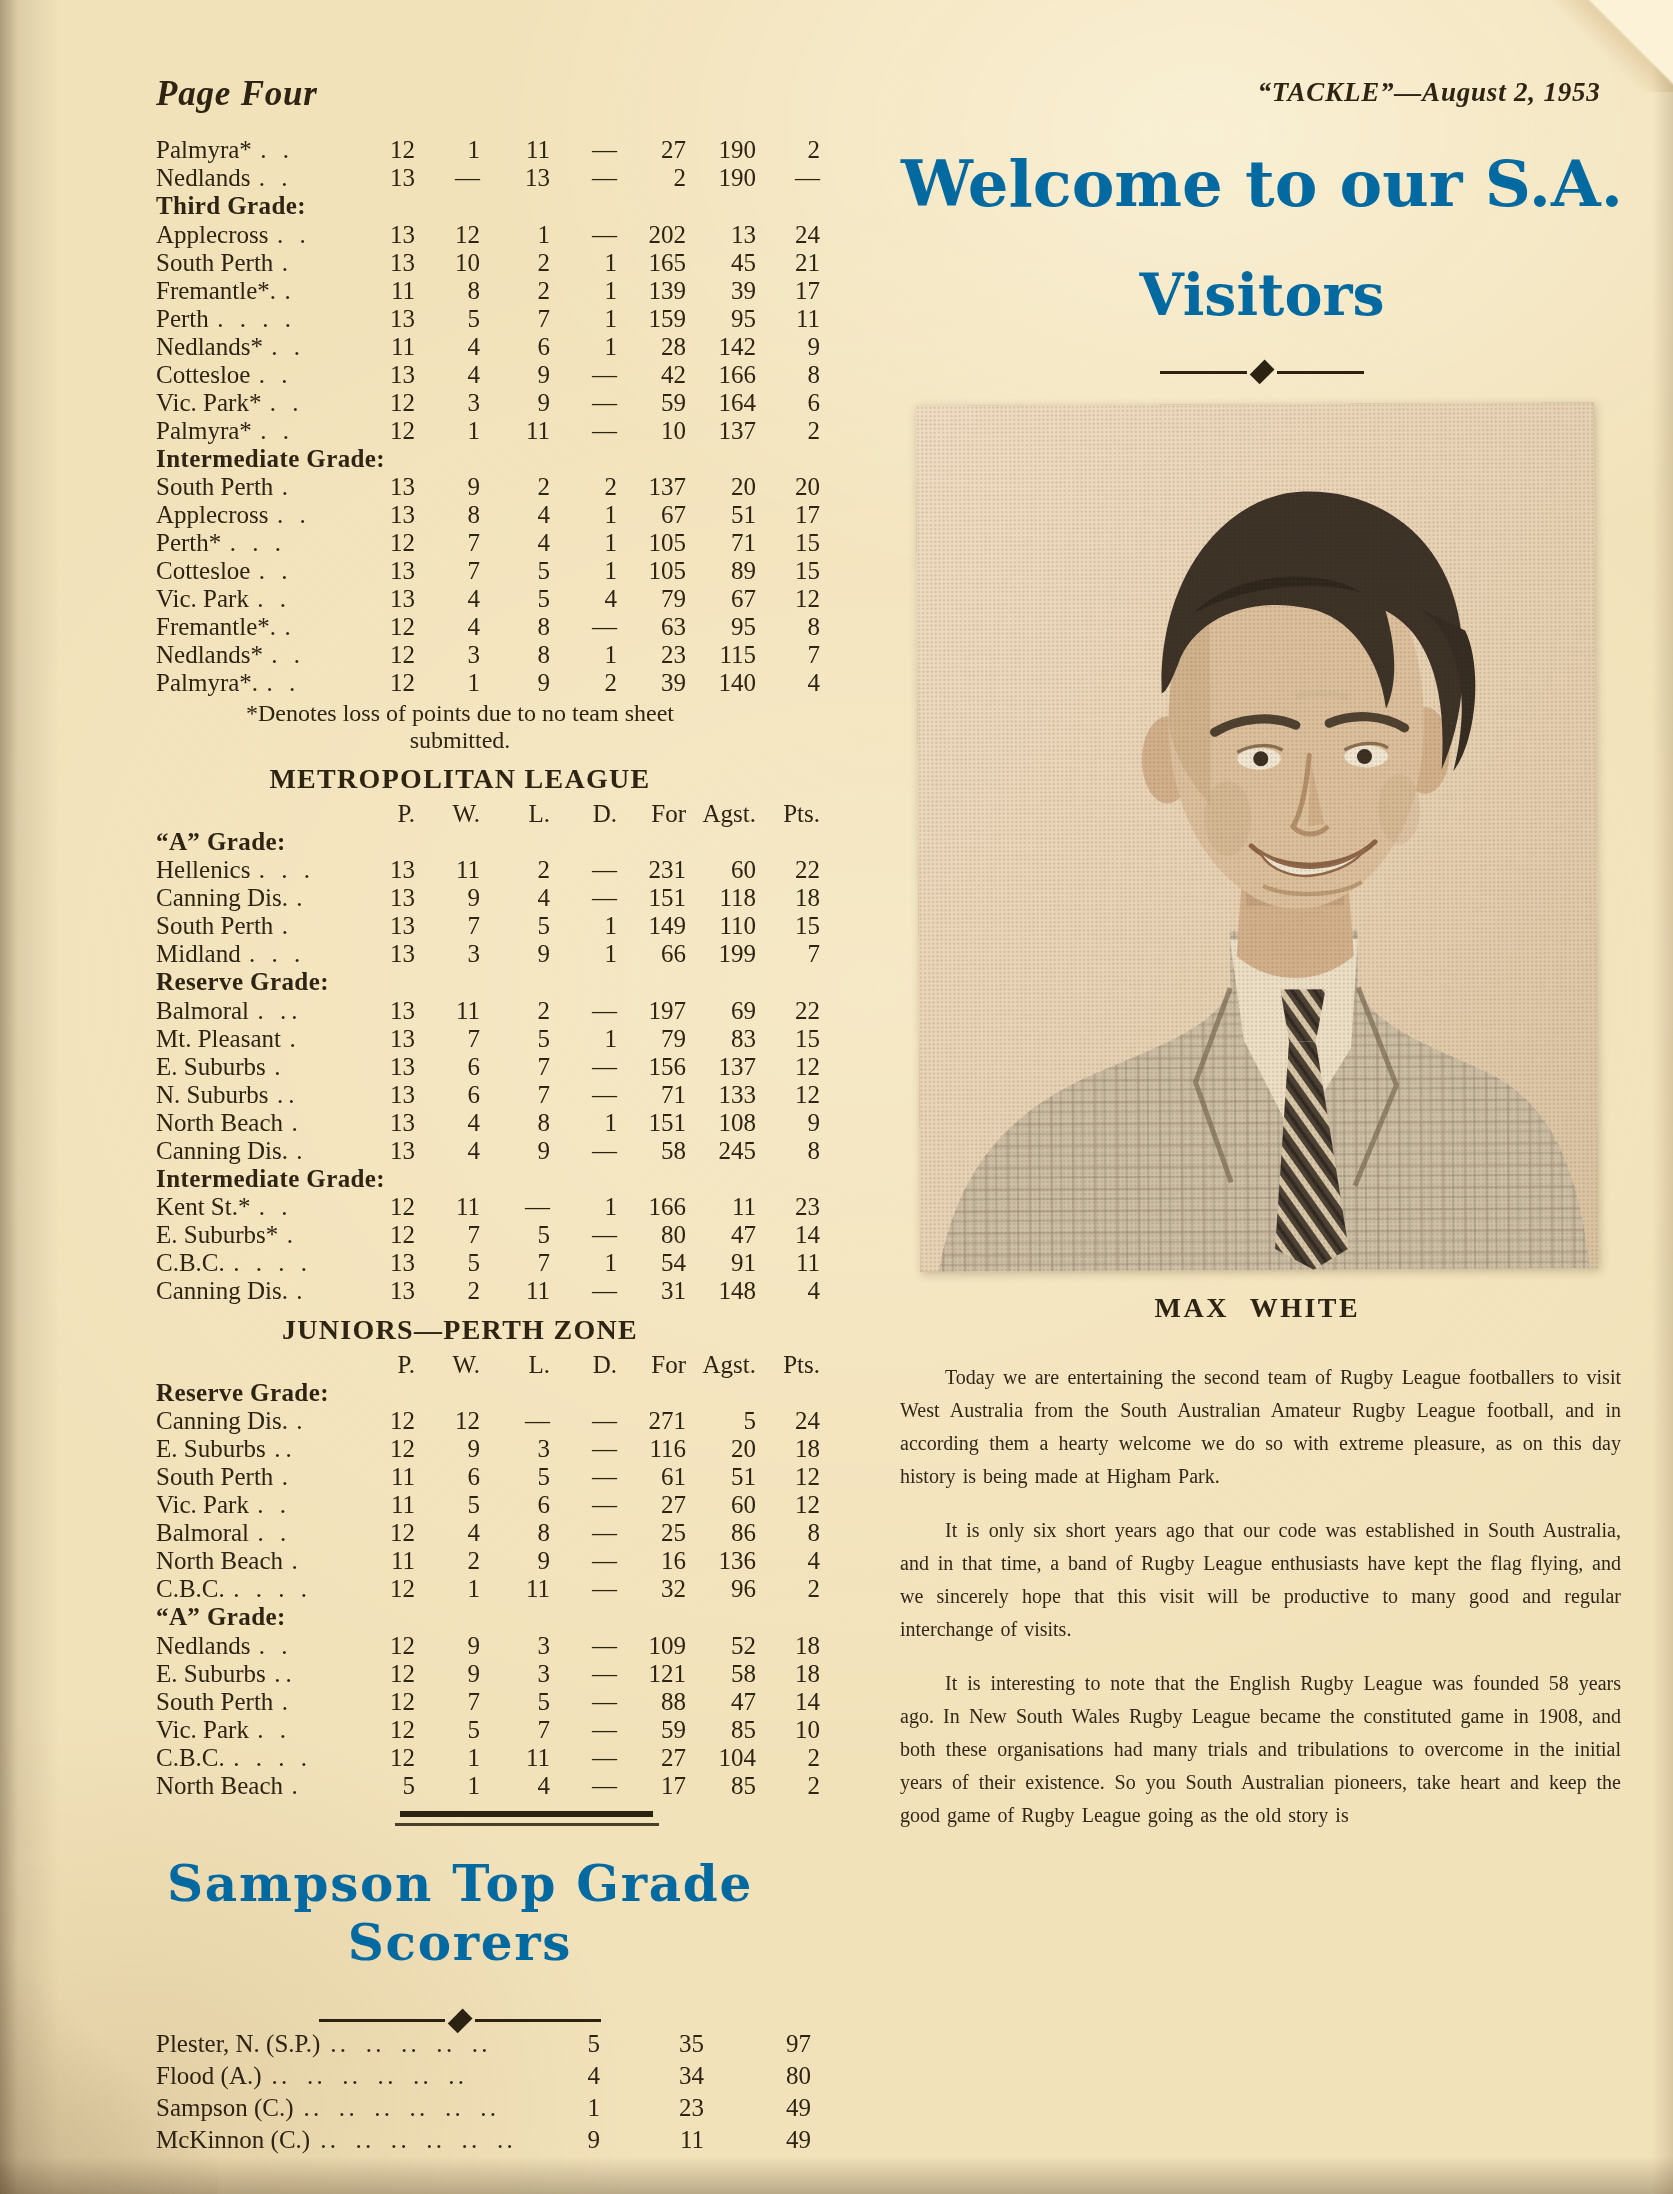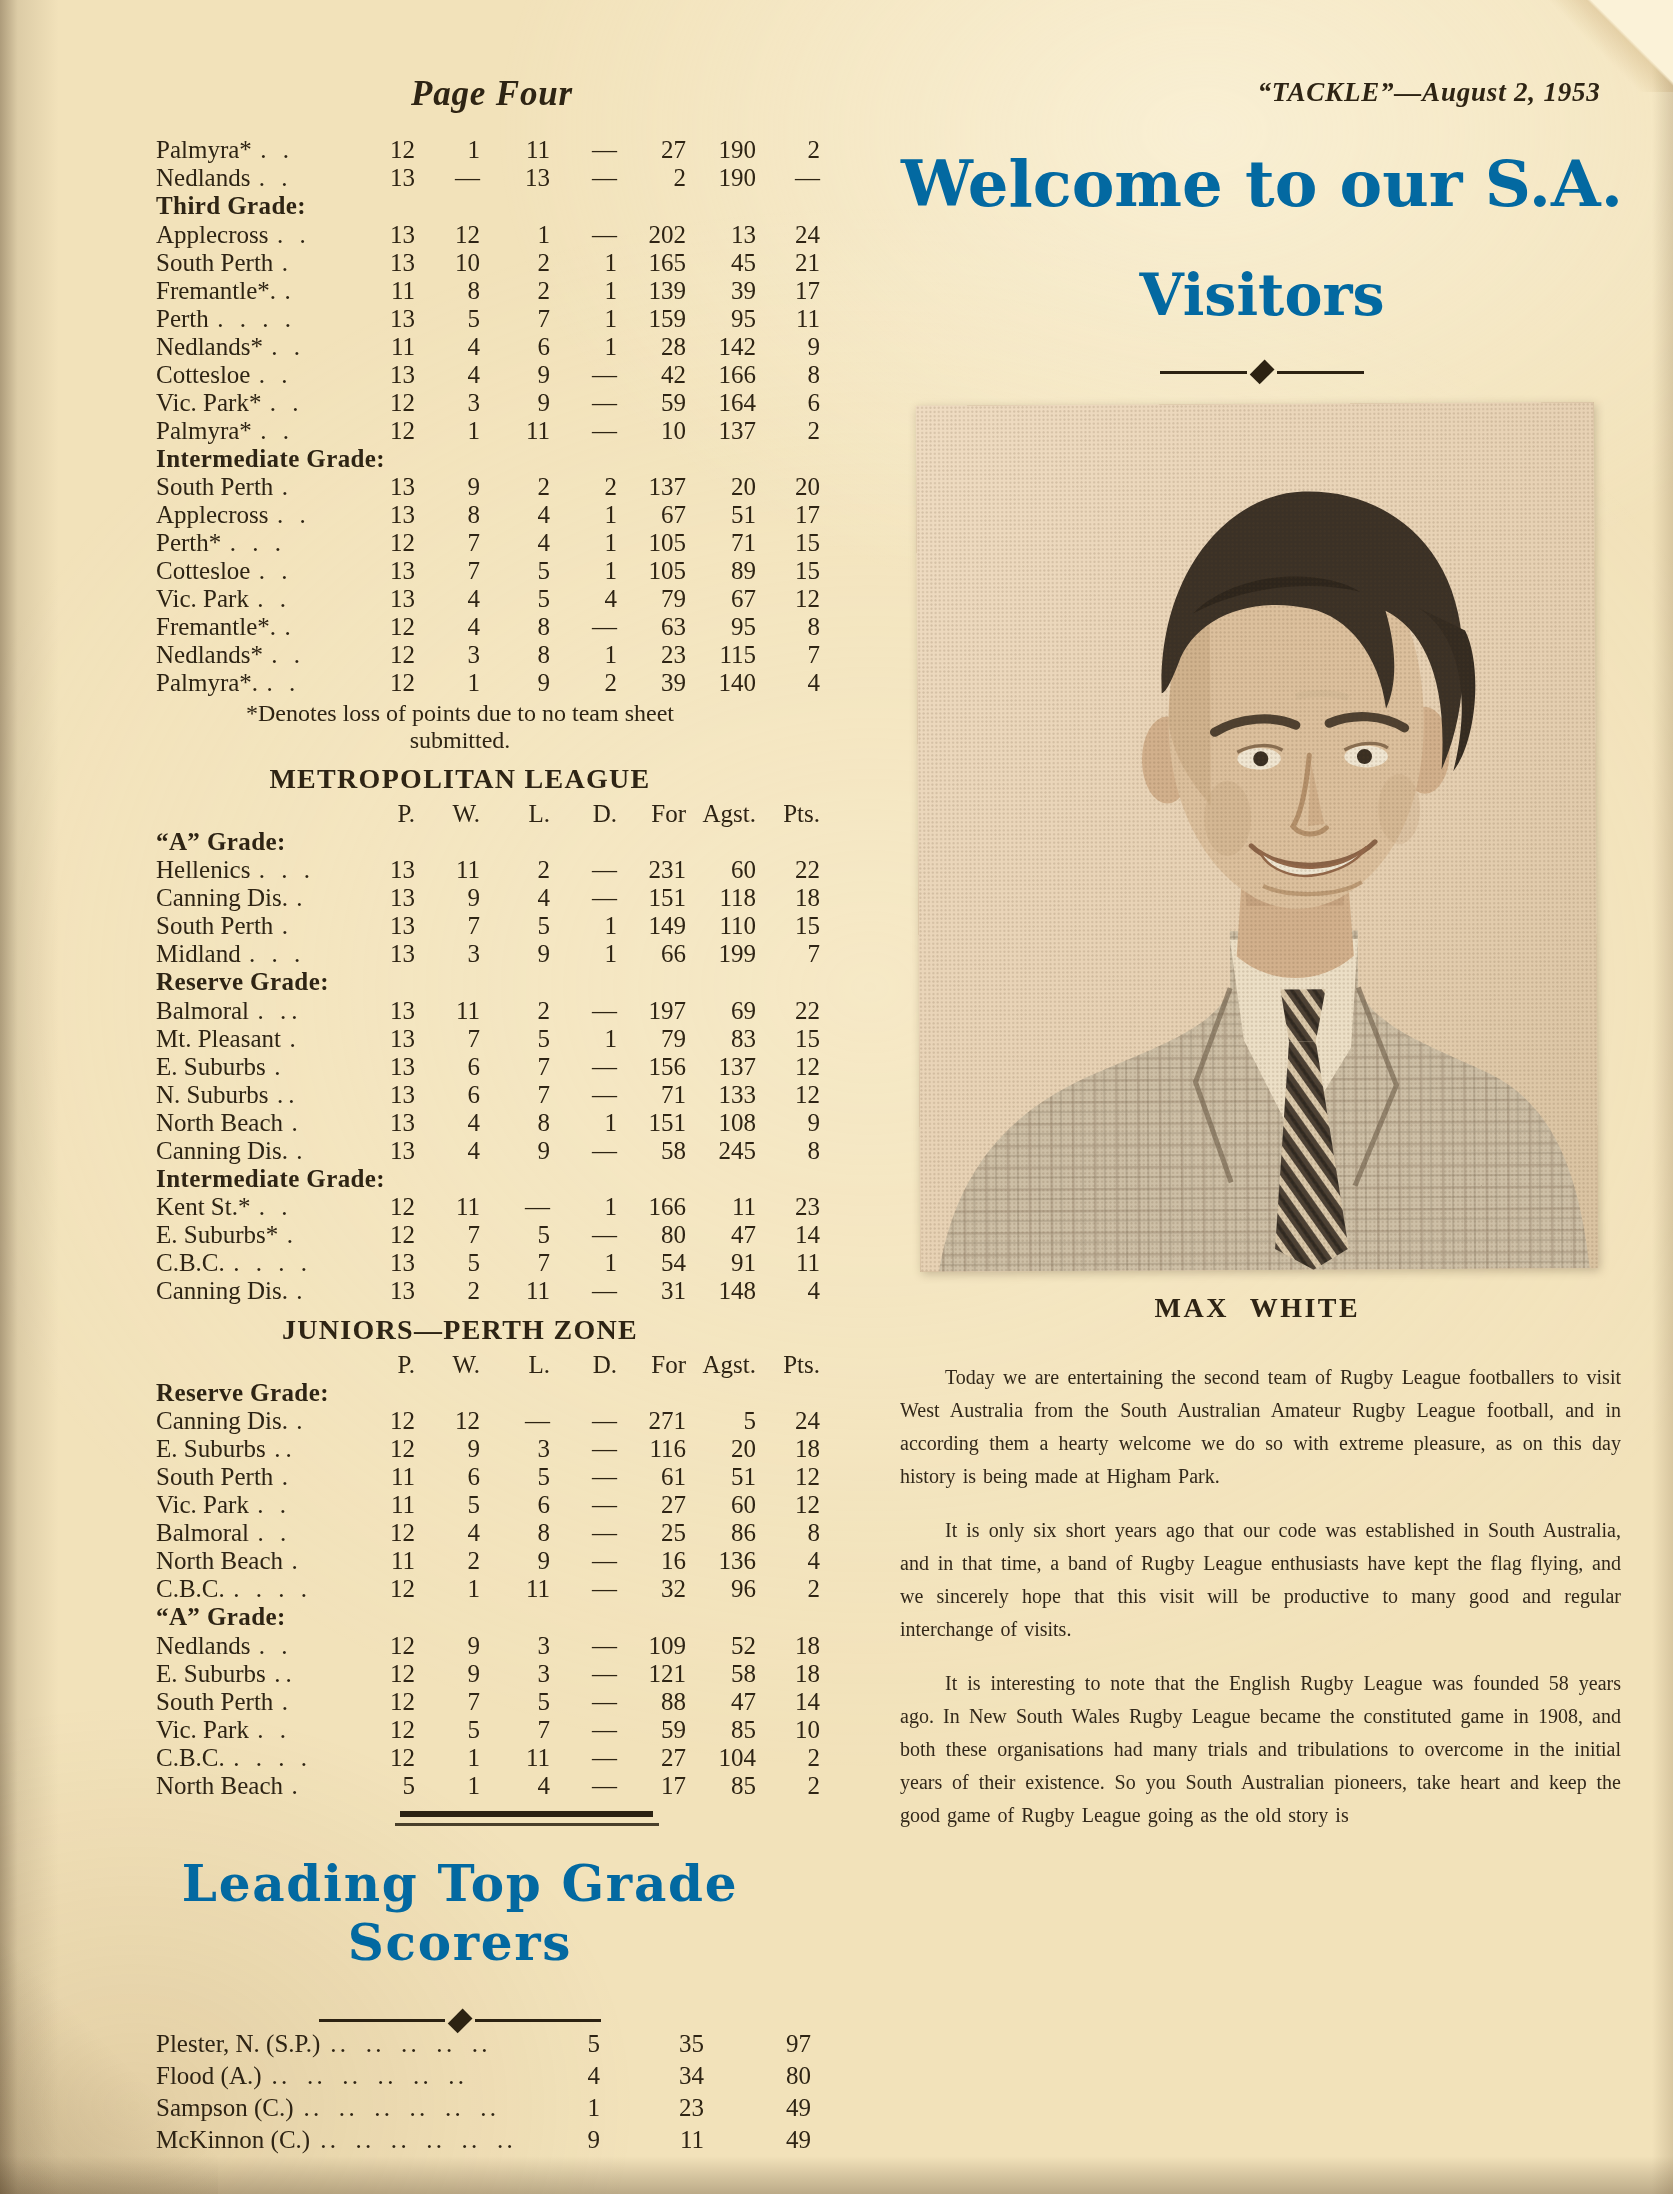--- a/index.html
+++ b/index.html
@@ -20,21 +20,21 @@
   .edge-right{right:0;top:0;bottom:0;width:22px;background:linear-gradient(270deg,rgba(90,65,35,.18),rgba(90,65,35,0));}
   .corner-fold{position:absolute;right:0;top:0;width:126px;height:92px;z-index:6;
     background:linear-gradient(225deg,#fbf2d8 0 38%,rgba(180,140,80,.25) 40%,rgba(180,140,80,0) 58%);}
   .crease-bl{position:absolute;left:0;bottom:0;width:218px;height:251px;z-index:5;pointer-events:none;
     background:linear-gradient(45deg,rgba(70,48,22,.22),rgba(70,48,22,0) 55%);}
 
   .col{position:absolute;top:0;}
   .left-col{left:92px;top:74px;width:736px;}
   .right-col{left:900px;top:77px;width:724px;}
 
-  .page-label{font-style:italic;font-weight:bold;font-size:35px;margin:0 0 22px 64px;letter-spacing:0.8px;text-align:center;}
+  .page-label{font-style:italic;font-weight:bold;font-size:35px;margin:0 0 22px 64px;letter-spacing:0.8px;}
 
   
   .t-row,.t-head{display:grid;grid-template-columns:269px 54px 65px 70px 67px 69px 70px 64px;
     height:28px;line-height:28px;font-size:25px;}
   .c{white-space:nowrap;}
   .c.name{padding-left:64px;overflow:hidden;}
   .c.n{text-align:right;}
   .dots{padding-left:8.4px;letter-spacing:5px;}
   .grade-head{font-weight:bold;font-size:25px;height:28.5px;line-height:28.5px;margin:0 0 0 64px;letter-spacing:0.4px;}
   .t-head .c{text-align:right;font-size:25px;}
@@ -631,21 +631,21 @@
     <div class="c n">2</div>
   </div>
 </div>
     <div class="dbl-rule">
         <div class="r1"></div>
         <div class="r2"></div>
       </div>
   </section>
 
   <section>
-    <h2 class="script scorers-title">Leading Top Grade Scorers</h2>
+    <h2 class="script scorers-title">Sampson Top Grade Scorers</h2>
     <div class="fleuron">
       <div class="bar"></div>
       <div class="dia"></div>
       <div class="bar"></div>
     </div>
     <div>
   <div class="s-row">
     <div class="c name"><span>Plester, N. (S.P.)</span><span class="dots">.. .. .. .. ..</span></div>
     <div class="c n">5</div>
     <div class="c n">35</div>

